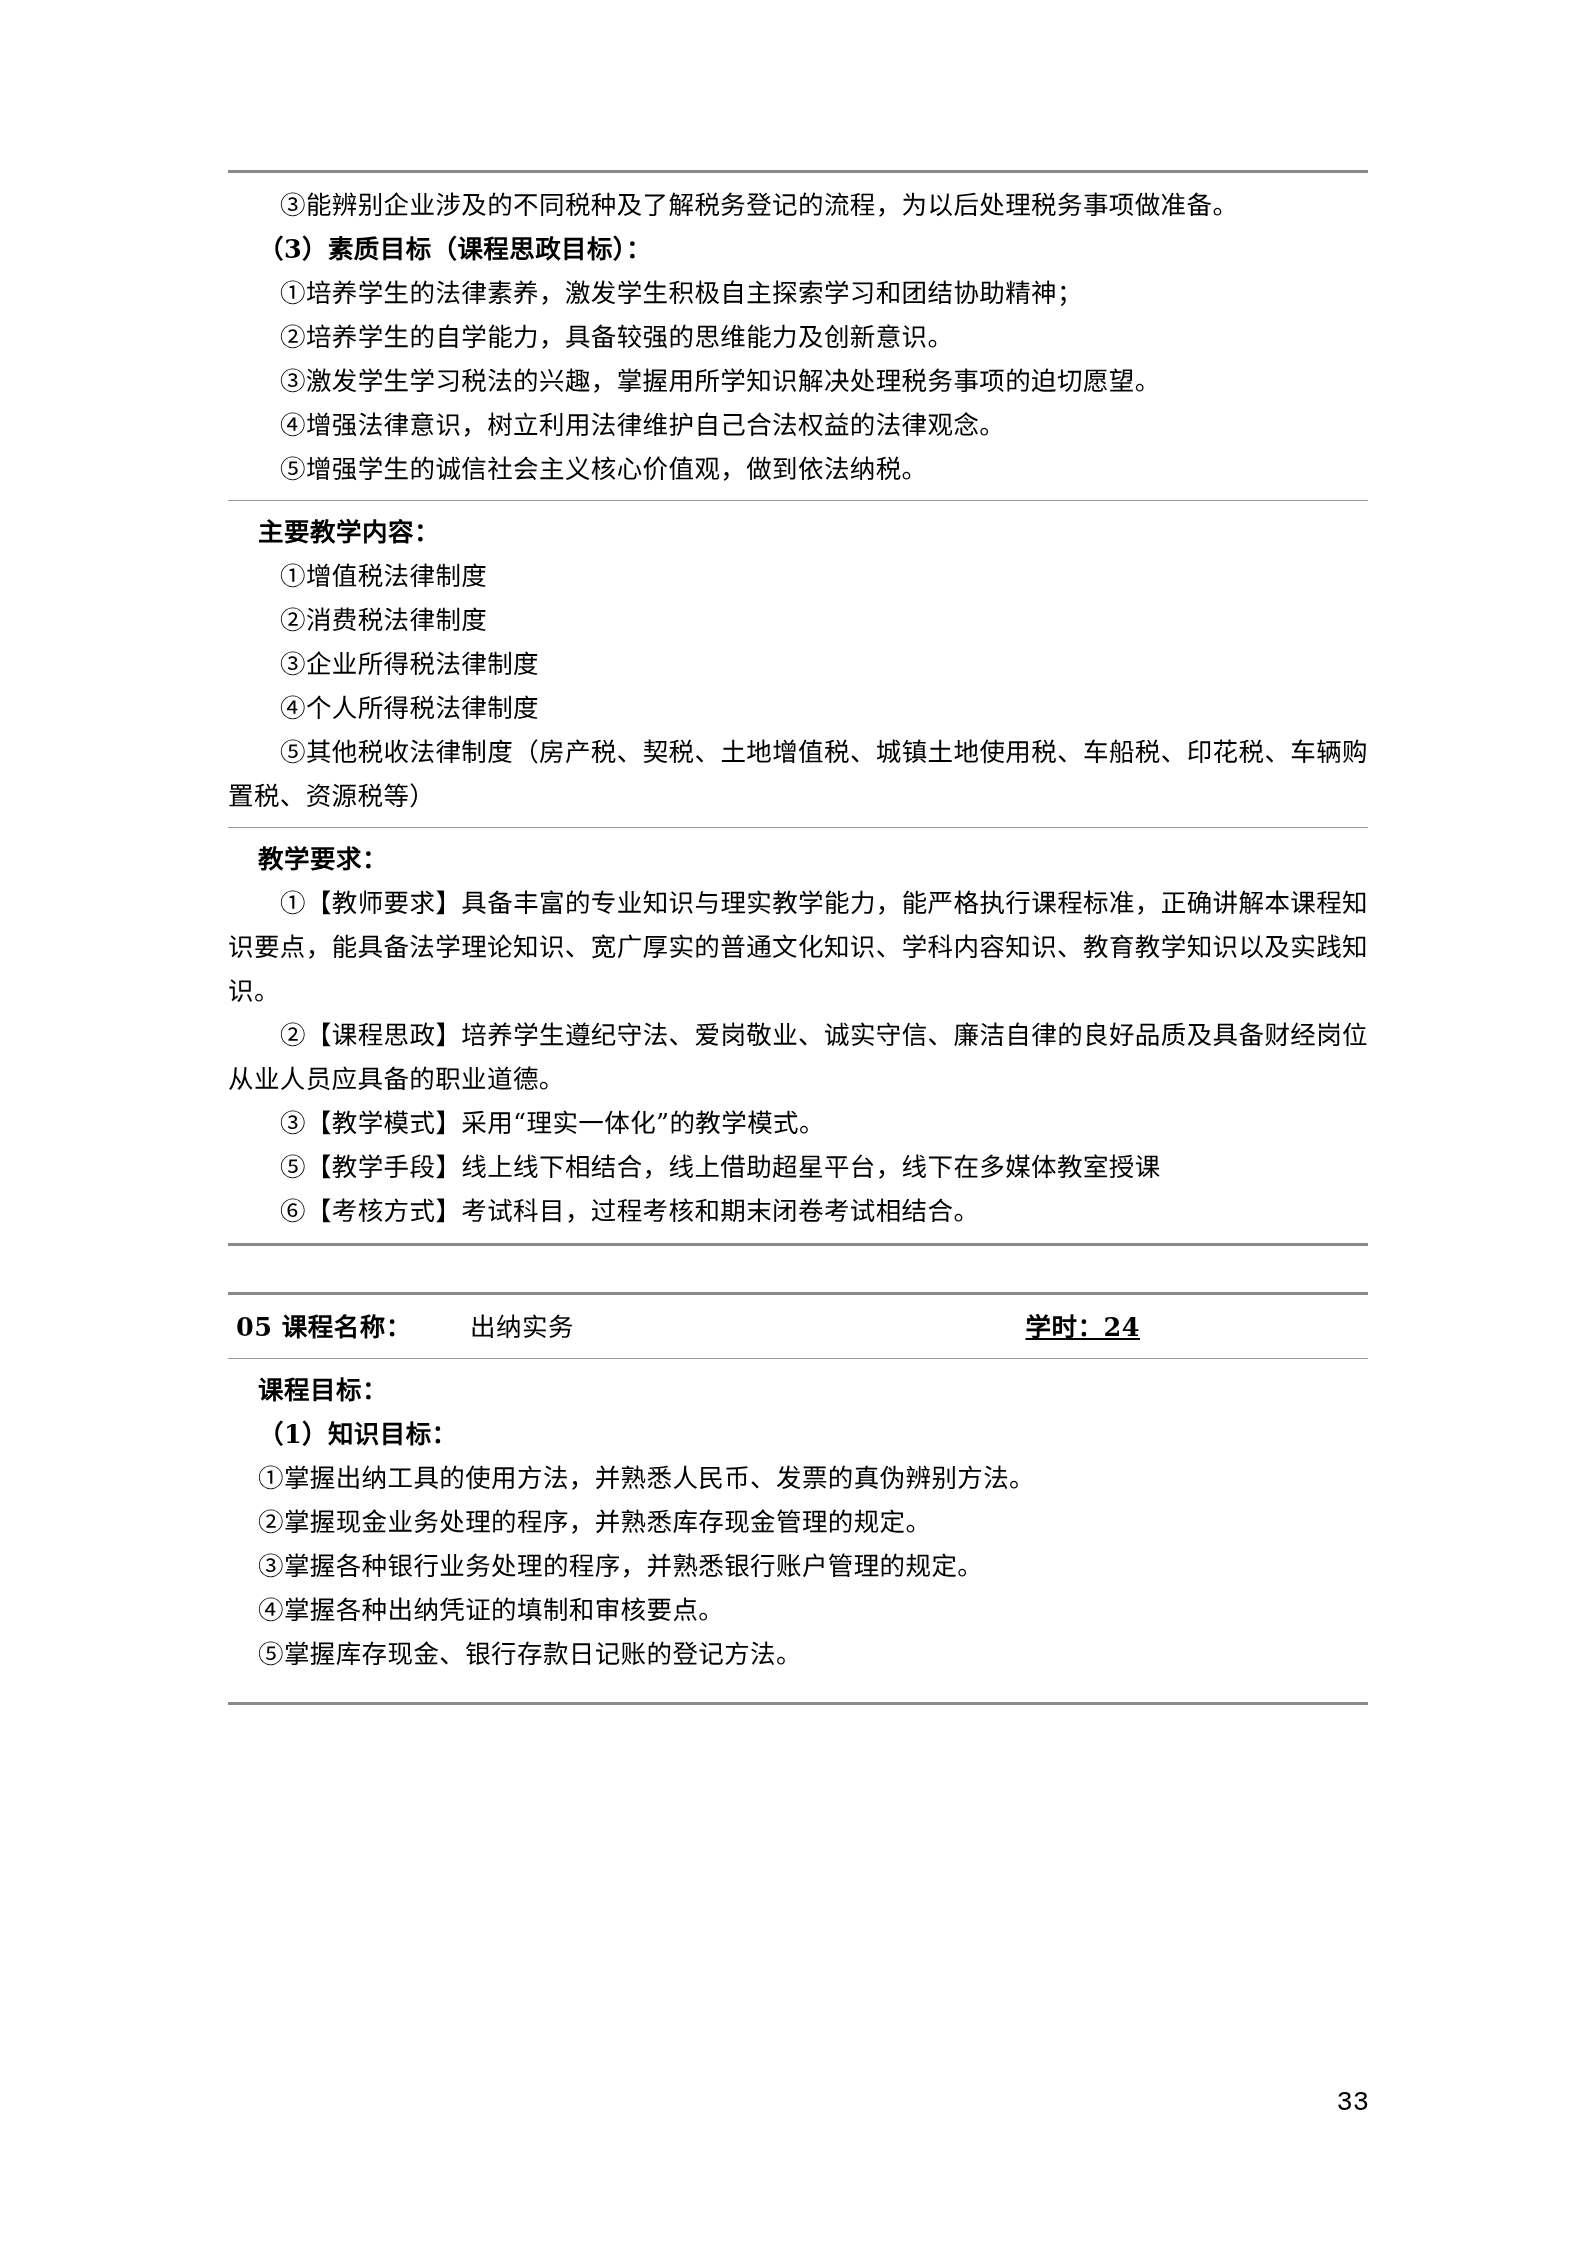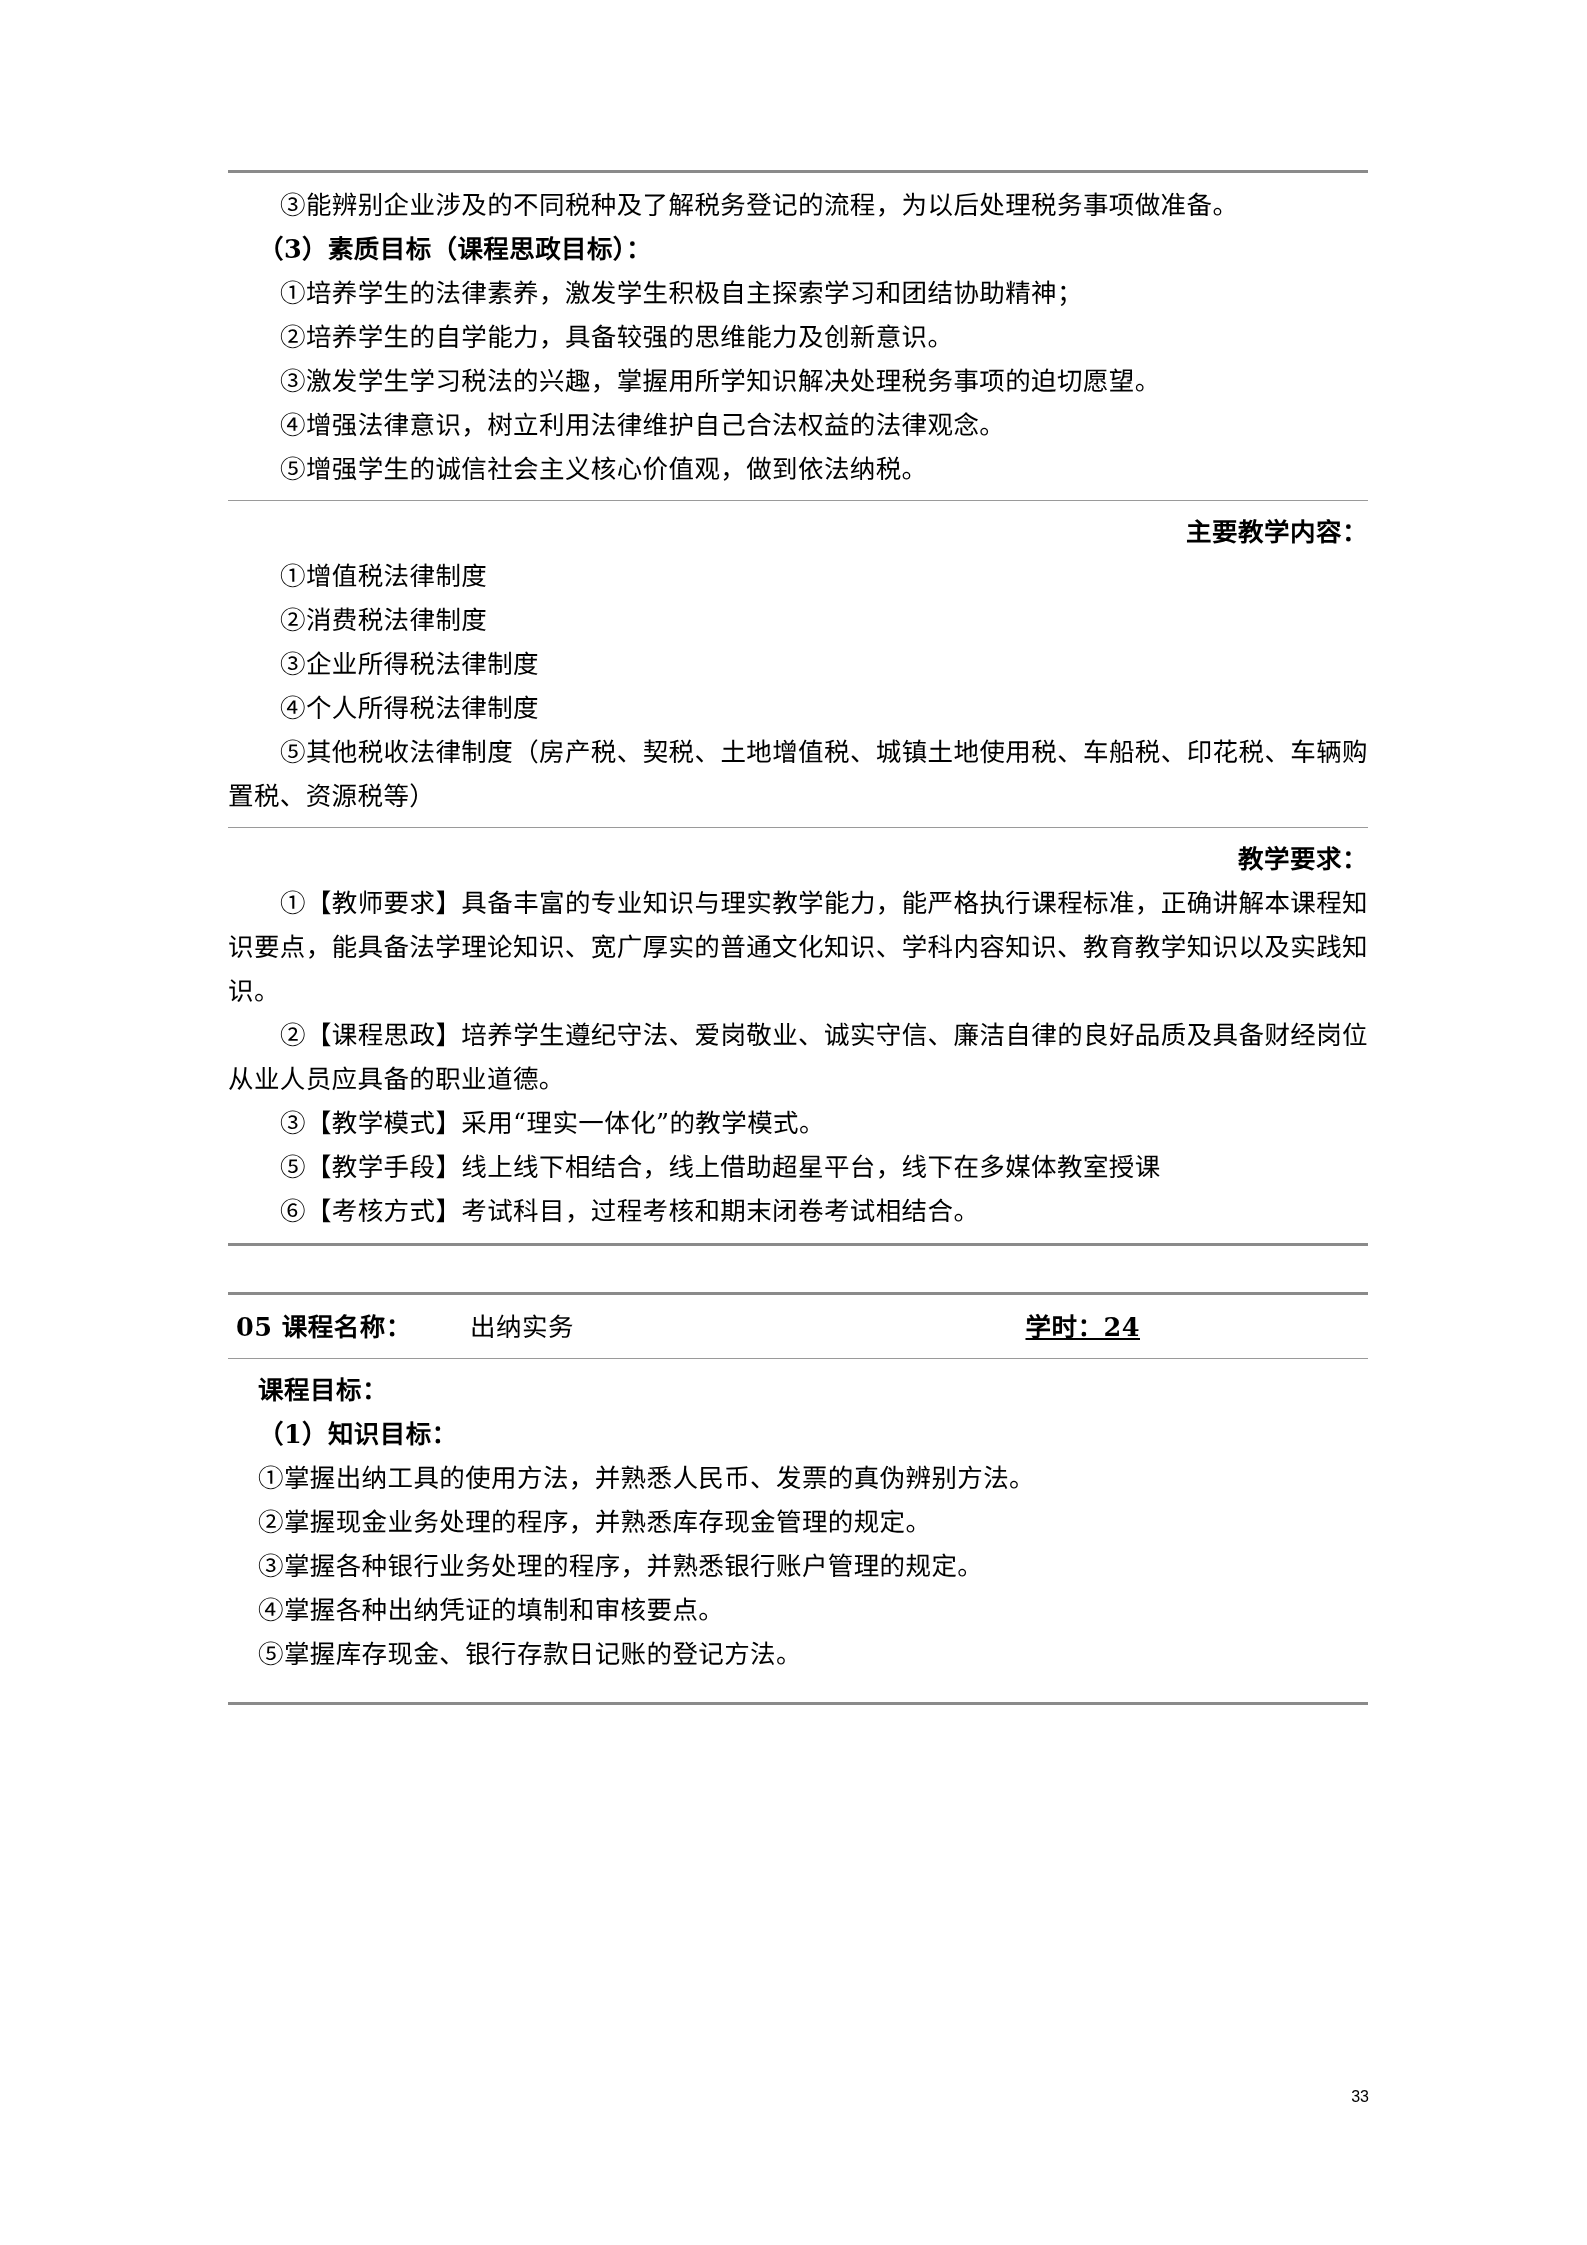--- a/index.html
+++ b/index.html
@@ -87,35 +87,34 @@
     font-weight: bold;
     letter-spacing: 0.5px;
     text-decoration: underline;
   }
   .sec-title {
     font-weight: bold;
     font-size: 25.5px;
     line-height: 44px;
     padding-left: 30px;
     letter-spacing: 0.5px;
-    text-align: right;
   }
   .sub-title {
     font-weight: bold;
     font-size: 25.5px;
     line-height: 44px;
     padding-left: 30px;
     letter-spacing: 0.5px;
   }
   .page-number {
     position: absolute;
     right: 218px;
     top: 2088px;
-    font-size: 16px;
-    font-family: Liberation Sans, sans-serif;
+    font-size: 27px;
+    font-family: Liberation Mono, monospace;
   }
 </style>
 </head>
 <body>
 
 <div class="page">
 
   <div class="content">
 
     <hr class="hr-thick">

